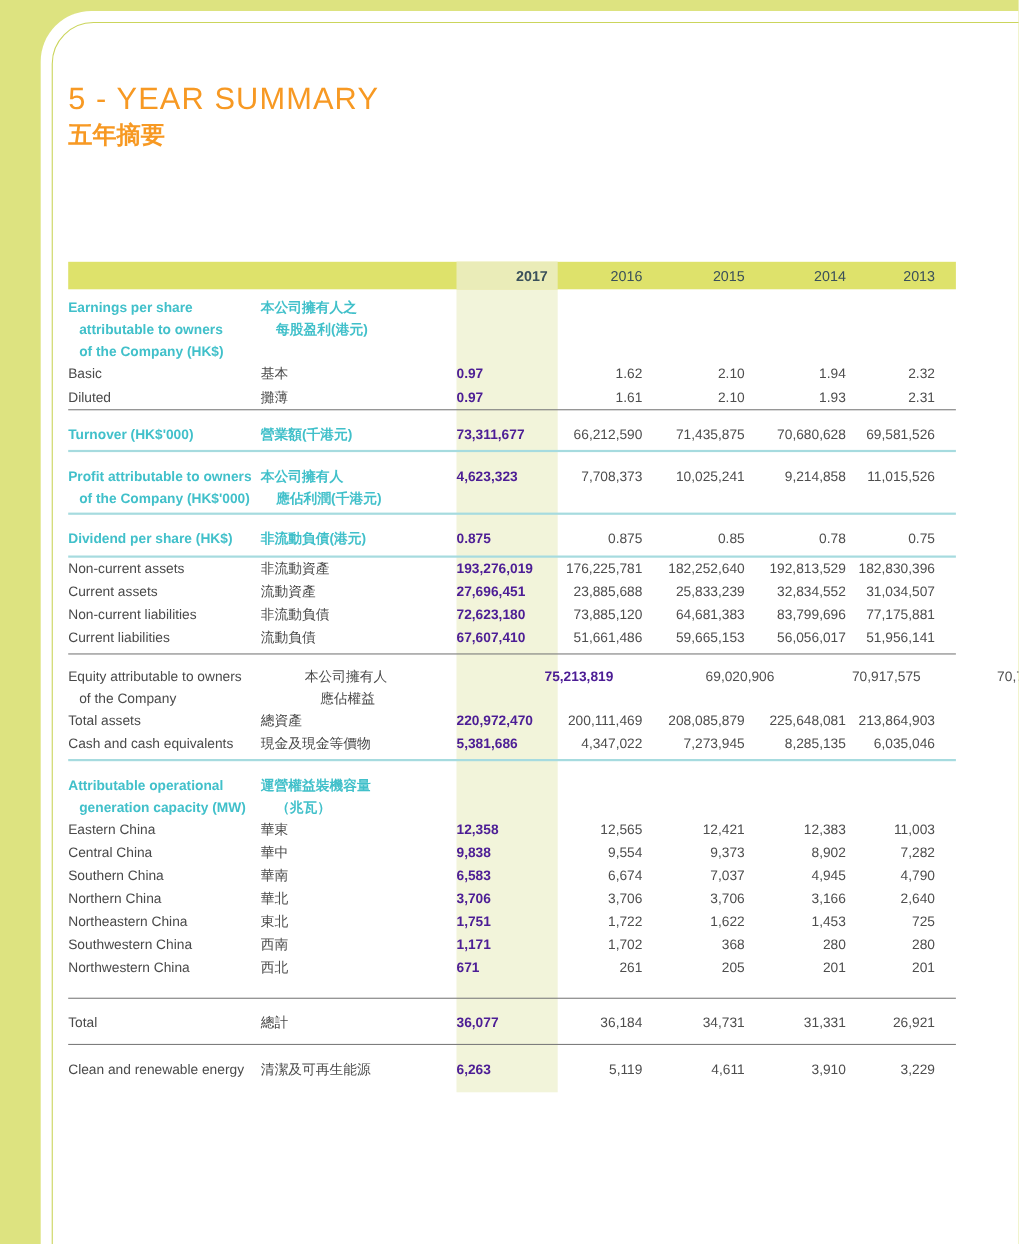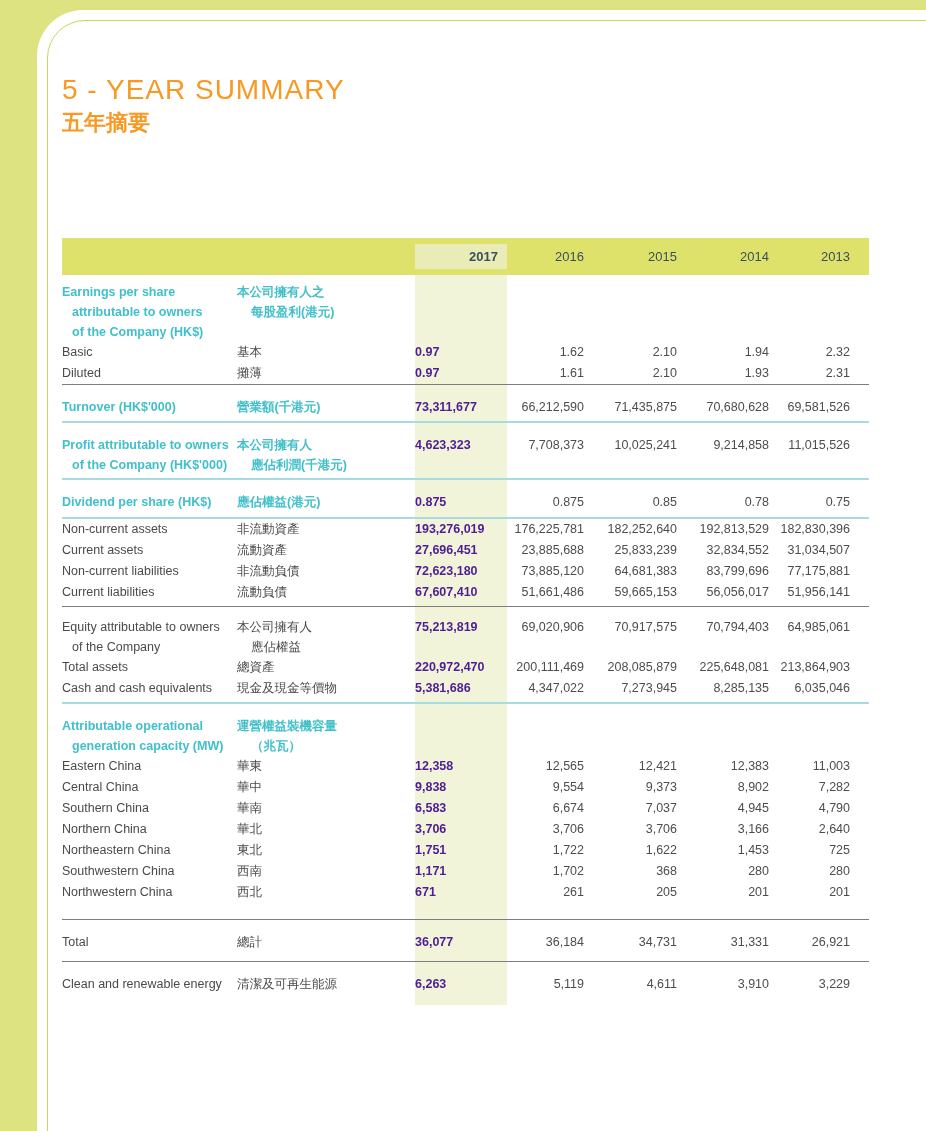--- a/index.html
+++ b/index.html
@@ -22,31 +22,31 @@
      align-items:stretch;font-size:12.5px;color:#4a4a4a;line-height:21px;}
   .cell{min-height:21px;}
   .n{text-align:right;color:#4d4d4d;}
   .c17{text-align:left;font-weight:700;color:#4c1d95;padding-right:9px;}
   .last{padding-right:19px;}
   .teal{color:#41c0ca;font-weight:700;}
   .i1{padding-left:10px;}
   .i2{padding-left:14px;}
   .lines div{line-height:20px;}
 
-  .head{background:#dee26b;height:37px;align-items:center;line-height:25px;
+  .head{background:#dee26b;height:25px;align-items:center;line-height:25px;
     color:#3a505a;font-size:13px;}
   .head .cell{min-height:25px;}
   .head .hy{text-align:right;font-weight:400;}
   .head .h17{text-align:right;font-weight:700;background:#eaecb8;padding-right:9px;}
 
   .hr{border-top:1.5px solid #7d7d7d;height:0;position:relative;}
   .hr.t{border-top:2px solid #a6dbdf;}
 
   .mt3{margin-top:3px;}.mt4{margin-top:4px;}.mt7{margin-top:7px;}.mt8{margin-top:8px;}
-  .mt10{margin-top:10px;}.mt12{margin-top:12px;}.mt16{margin-top:16px;}
+  .mt10{margin-top:10px;gap:40px;}.mt12{margin-top:12px;}.mt16{margin-top:16px;}
 </style>
 </head>
 <body>
 
 <div class="card">
   <div class="outline"></div>
 
   <div class="titles">
     <h1>5 - YEAR SUMMARY</h1>
     <h2>五年摘要</h2>
@@ -129,21 +129,21 @@
       <div class="cell n">7,708,373</div>
       <div class="cell n">10,025,241</div>
       <div class="cell n">9,214,858</div>
       <div class="cell n last">11,015,526</div>
     </div>
 
     <div class="hr t mt3"></div>
 
     <div class="r mt12">
       <div class="cell teal">Dividend per share (HK$)</div>
-      <div class="cell teal">應佔權益(港元)</div>
+      <div class="cell teal">非流動負債(港元)</div>
       <div class="cell c17">0.875</div>
       <div class="cell n">0.875</div>
       <div class="cell n">0.85</div>
       <div class="cell n">0.78</div>
       <div class="cell n last">0.75</div>
     </div>
 
     <div class="hr t mt4"></div>
 
 

